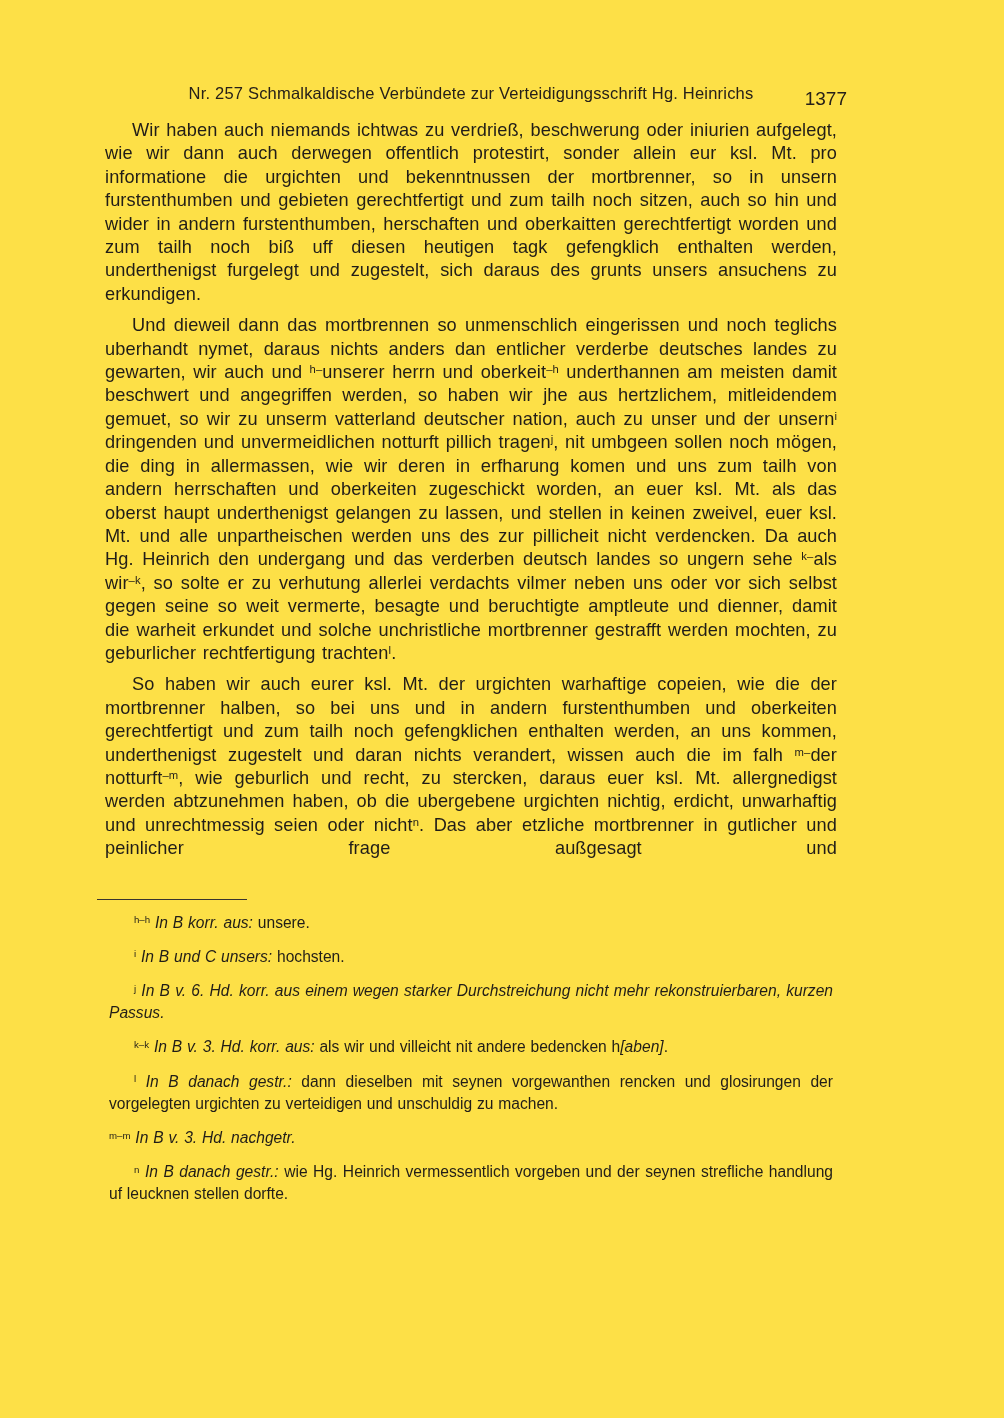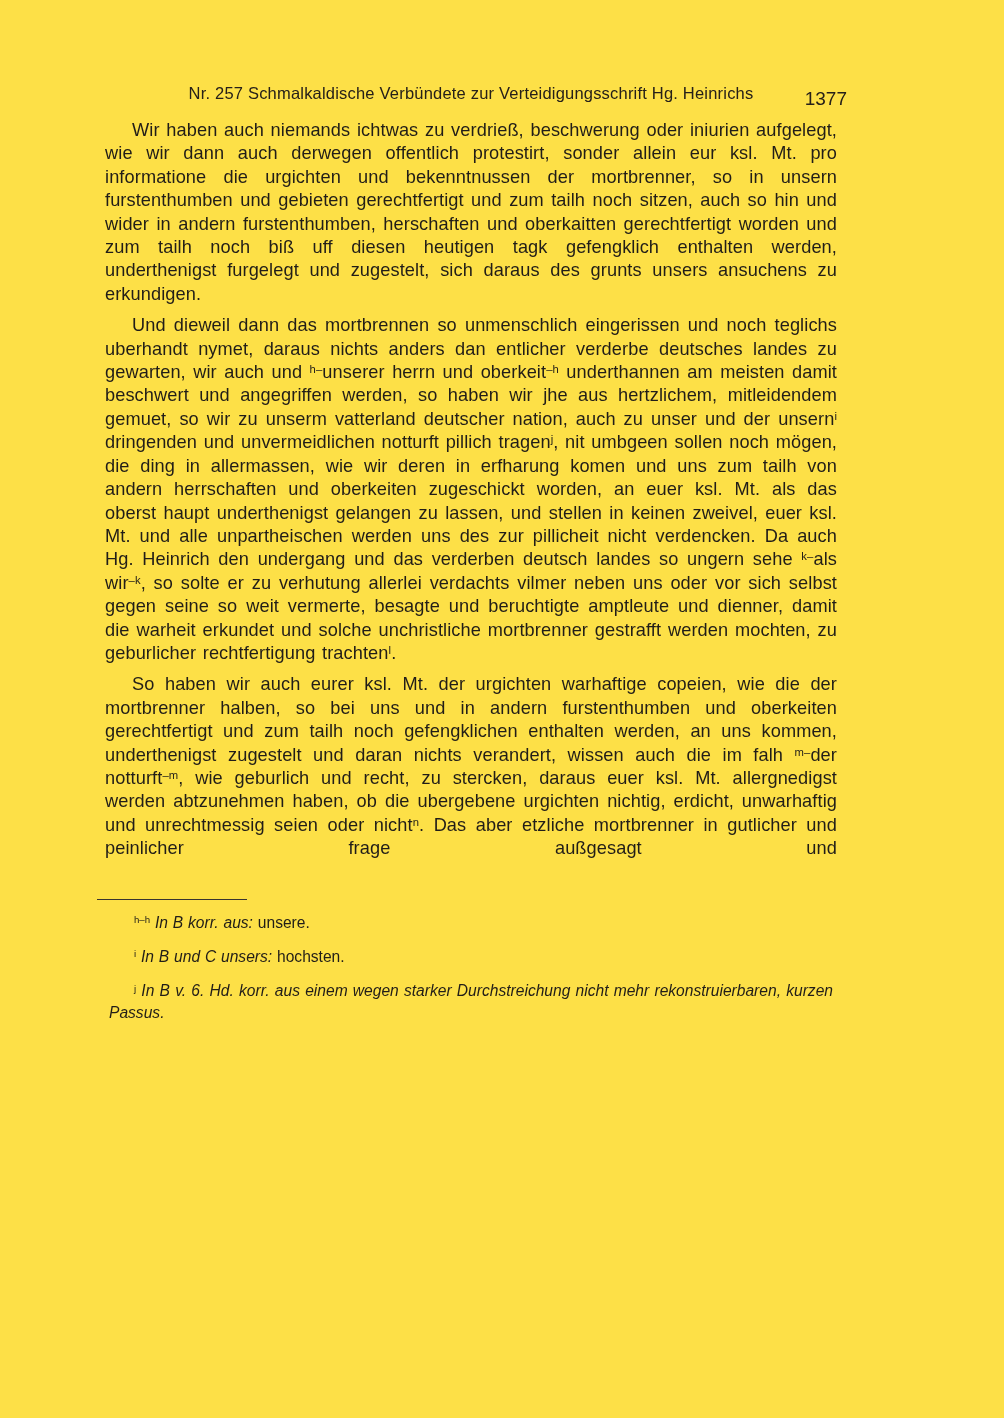--- a/index.html
+++ b/index.html
@@ -94,15 +94,19 @@
       <p>Und dieweil dann das mortbrennen so unmenschlich eingerissen und noch teglichs uberhandt nymet, daraus nichts anders dan entlicher verderbe deutsches landes zu gewarten, wir auch und <sup>h–</sup>unserer herrn und oberkeit<sup>–h</sup> underthannen am meisten damit beschwert und angegriffen werden, so haben wir jhe aus hertzlichem, mitleidendem gemuet, so wir zu unserm vatterland deutscher nation, auch zu unser und der unsern<sup>i</sup> dringenden und unvermeidlichen notturft pillich tragen<sup>j</sup>, nit umbgeen sollen noch mögen, die ding in allermassen, wie wir deren in erfharung komen und uns zum tailh von andern herrschaften und oberkeiten zugeschickt worden, an euer ksl. Mt. als das oberst haupt underthenigst gelangen zu lassen, und stellen in keinen zweivel, euer ksl. Mt. und alle unpartheischen werden uns des zur pillicheit nicht verdencken. Da auch Hg. Heinrich den undergang und das verderben deutsch landes so ungern sehe <sup>k–</sup>als wir<sup>–k</sup>, so solte er zu verhutung allerlei verdachts vilmer neben uns oder vor sich selbst gegen seine so weit vermerte, besagte und beruchtigte amptleute und dienner, damit die warheit erkundet und solche unchristliche mortbrenner gestrafft werden mochten, zu geburlicher rechtfertigung trachten<sup>l</sup>.</p>
       <p class="fill-last">So haben wir auch eurer ksl. Mt. der urgichten warhaftige copeien, wie die der mortbrenner halben, so bei uns und in andern furstenthumben und oberkeiten gerechtfertigt und zum tailh noch gefengklichen enthalten werden, an uns kommen, underthenigst zugestelt und daran nichts verandert, wissen auch die im falh <sup>m–</sup>der notturft<sup>–m</sup>, wie geburlich und recht, zu stercken, daraus euer ksl. Mt. allergnedigst werden abtzunehmen haben, ob die ubergebene urgichten nichtig, erdicht, unwarhaftig und unrechtmessig seien oder nicht<sup>n</sup>. Das aber etzliche mortbrenner in gutlicher und peinlicher frage außgesagt und</p>
     </div>
 
   <div class="footnote-rule"></div>
 
   <div class="footnotes">
       <p class=""><sup>h–h</sup> <span class="italic">In B korr. aus:</span> unsere.</p>
       <p class=""><sup>i</sup> <span class="italic">In B und C unsers:</span> hochsten.</p>
       <p class=""><sup>j</sup> <span class="italic">In B v. 6. Hd. korr. aus einem wegen starker Durchstreichung nicht mehr rekonstruierbaren, kurzen Passus.</span></p>
+      <p class=""><sup>k–k</sup> <span class="italic">In B v. 3. Hd. korr. aus:</span> als wir und villeicht nit andere bedencken h<span class="italic">[aben]</span>.</p>
+      <p class=""><sup>l</sup> <span class="italic">In B danach gestr.:</span> dann dieselben mit seynen vorgewanthen rencken und glosirungen der vorgelegten urgichten zu verteidigen und unschuldig zu machen.</p>
+      <p class="noindent"><sup>m–m</sup> <span class="italic">In B v. 3. Hd. nachgetr.</span></p>
+      <p class=""><sup>n</sup> <span class="italic">In B danach gestr.:</span> wie Hg. Heinrich vermessentlich vorgeben und der seynen strefliche handlung uf leucknen stellen dorfte.</p>
     </div>
 
 </div>
 
 </body></html>

